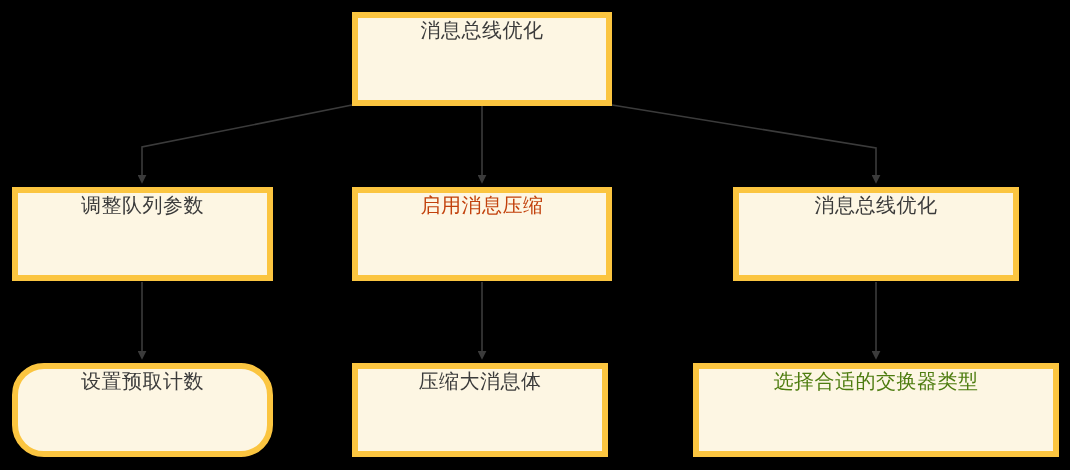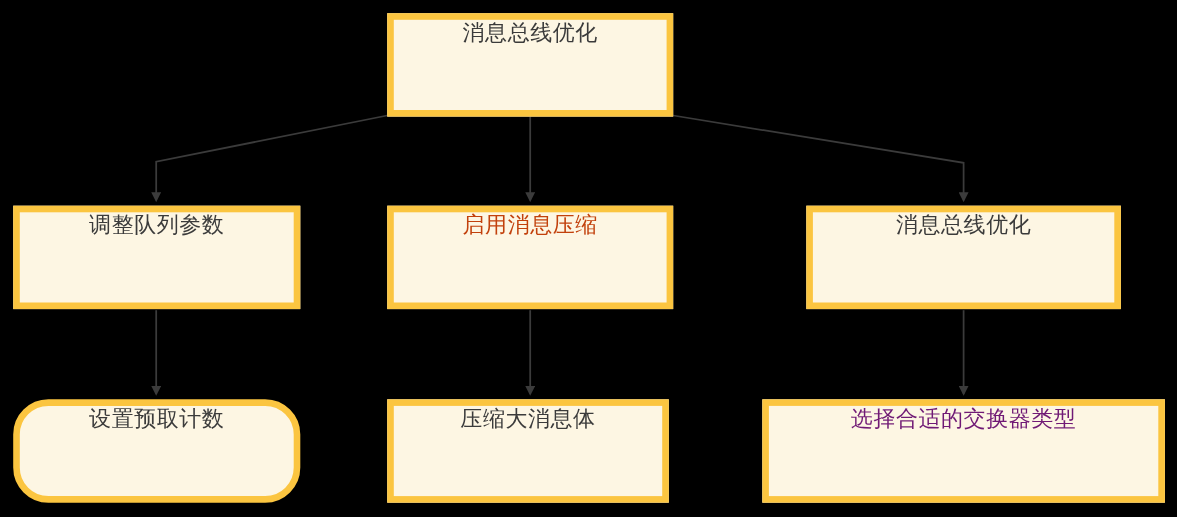--- a/index.html
+++ b/index.html
@@ -81,16 +81,16 @@
 
   <div class="node" style="left: 12px; top: 363px; width: 261px; height: 94px; background: rgb(253, 246, 227); border-color: rgb(251, 197, 64); border-radius: 32px;">
     <span class="node-label" style="color: rgb(59, 59, 59);">设置预取计数</span>
   </div>
 
   <div class="node" style="left: 352px; top: 363px; width: 256px; height: 94px; background: rgb(253, 246, 227); border-color: rgb(251, 197, 64);">
     <span class="node-label" style="color: rgb(59, 59, 59);">压缩大消息体</span>
   </div>
 
   <div class="node" style="left: 693px; top: 363px; width: 366px; height: 94px; background: rgb(253, 246, 227); border-color: rgb(251, 197, 64);">
-    <span class="node-label" style="color: #701a75;">选择合适的交换器类型</span>
+    <span class="node-label" style="color: #4d7c0f;">选择合适的交换器类型</span>
   </div>
 
 </div>
 
 </body></html>

